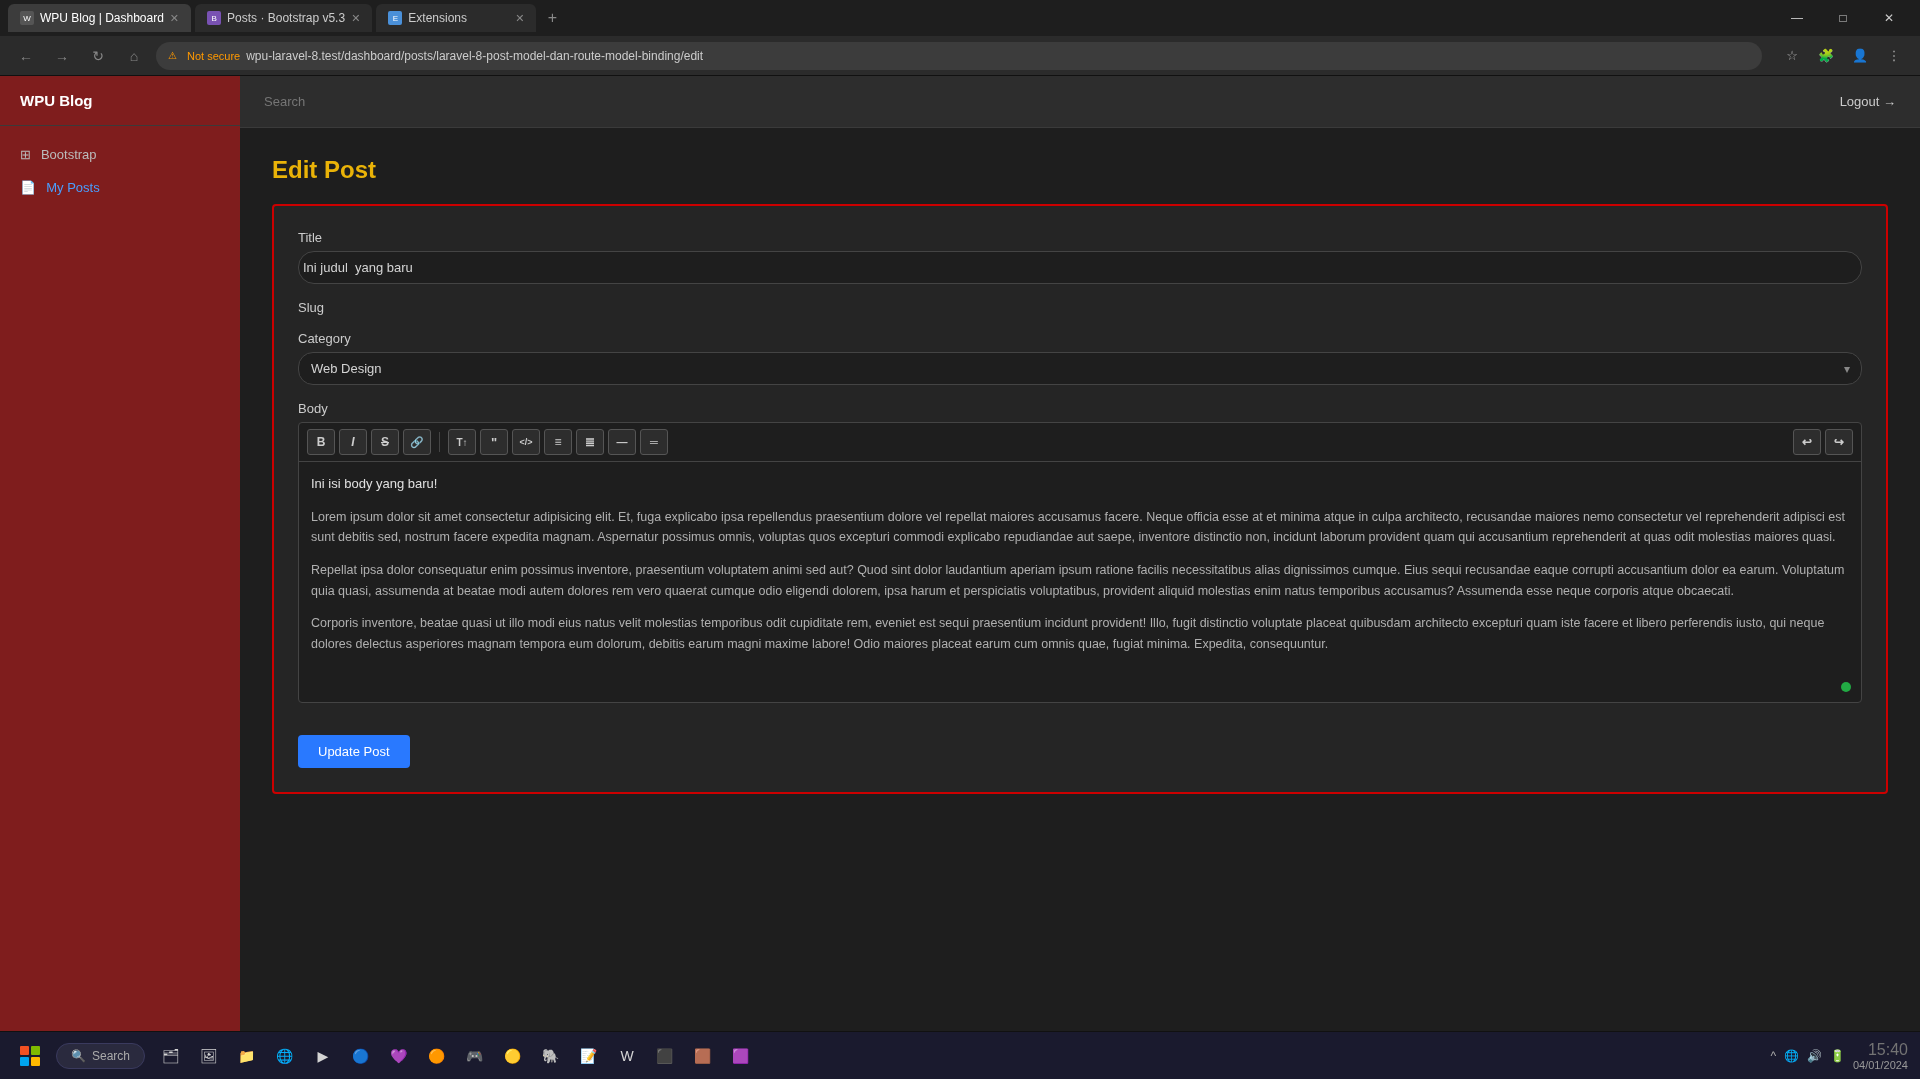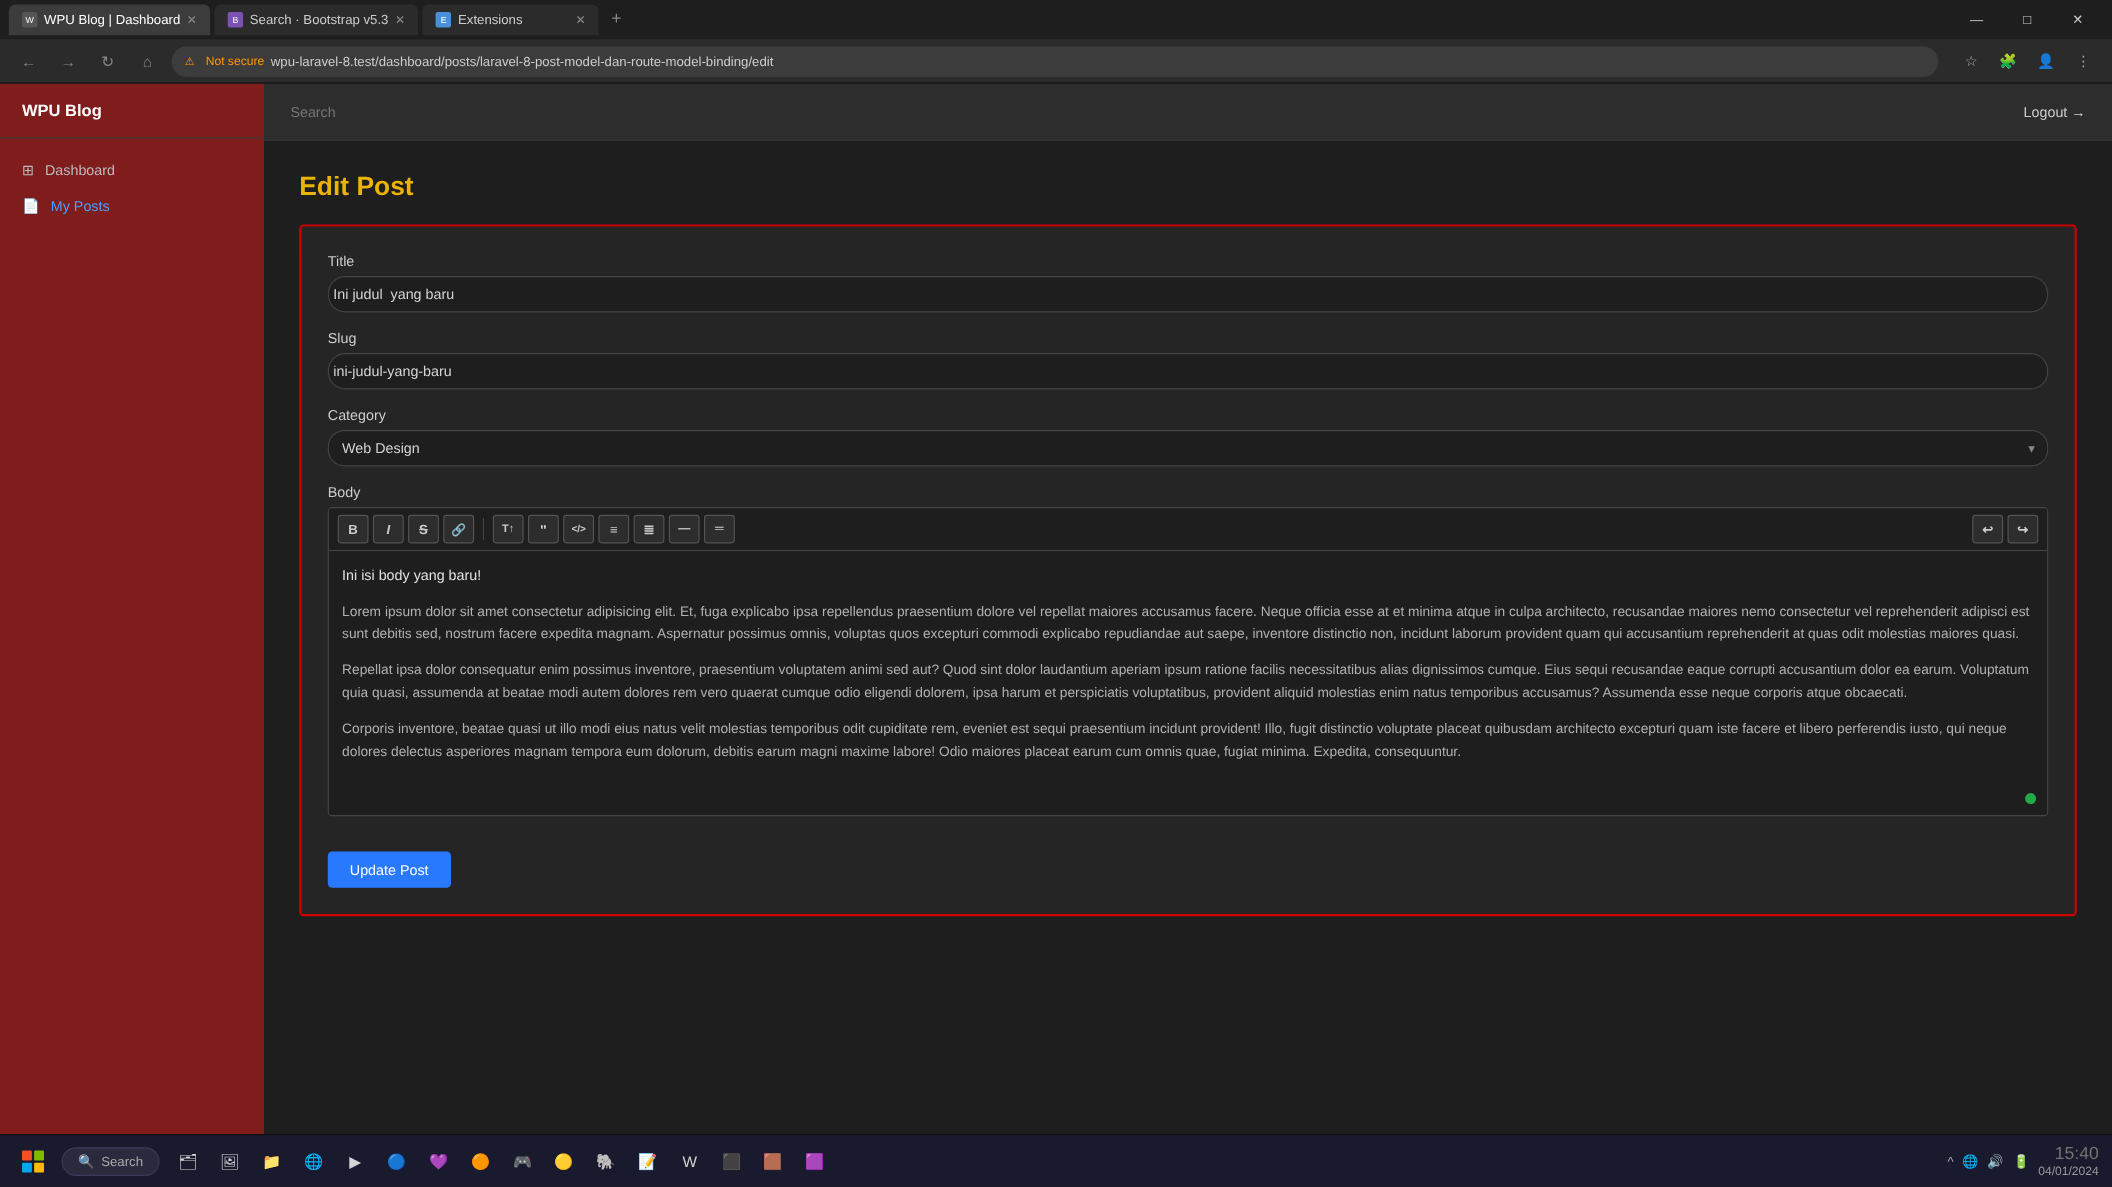--- a/index.html
+++ b/index.html
@@ -97,21 +97,21 @@
 
 <div class="browser-chrome">
   <div class="tab-bar">
     <div class="tab active">
       <div class="tab-favicon wpu">W</div>
       <span>WPU Blog | Dashboard</span>
       <span class="tab-close">✕</span>
     </div>
     <div class="tab">
       <div class="tab-favicon bootstrap">B</div>
-      <span>Search · Bootstrap v5.3</span>
+      <span>Posts · Bootstrap v5.3</span>
       <span class="tab-close">✕</span>
     </div>
     <div class="tab">
       <div class="tab-favicon ext">E</div>
       <span>Extensions</span>
       <span class="tab-close">✕</span>
     </div>
     <div class="tab-add">+</div>
     <div class="window-controls">
       <div class="win-ctrl">—</div>
@@ -138,21 +138,21 @@
   </div>
 </div>
 
 <div class="app-container">
 
   <div class="sidebar">
     <div class="sidebar-brand">WPU Blog</div>
     <nav class="sidebar-nav">
       <div class="sidebar-item">
         <span class="sidebar-icon">⊞</span>
-        <span>Dashboard</span>
+        <span>Bootstrap</span>
       </div>
       <div class="sidebar-item active">
         <span class="sidebar-icon">📄</span>
         <span>My Posts</span>
       </div>
     </nav>
   </div>
 
   <div style="flex:1;display:flex;flex-direction:column;overflow:hidden;">
 
@@ -167,21 +167,20 @@
       <div class="form-card">
         
         <div class="form-group">
           <label class="form-label">Title</label>
           <input class="form-input" type="text" value="Ini judul  yang baru" style="">
         </div>
 
         
         <div class="form-group">
           <label class="form-label">Slug</label>
-          <input class="form-input" type="text" value="ini-judul-yang-baru" style="">
         </div>
 
         
         <div class="form-group">
           <label class="form-label">Category</label>
           <div class="select-wrapper">
             <select class="form-select">
               <option>Web Design</option>
               <option>Programming</option>
               <option>Tutorial</option>

